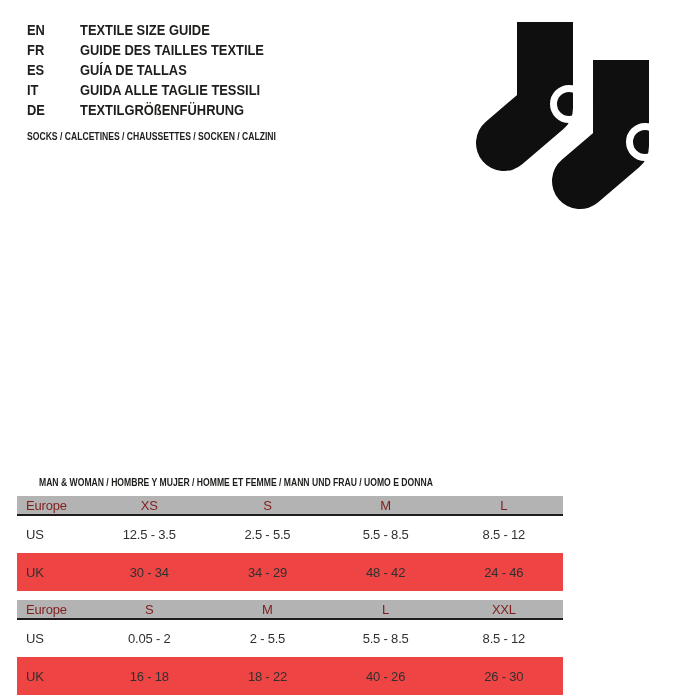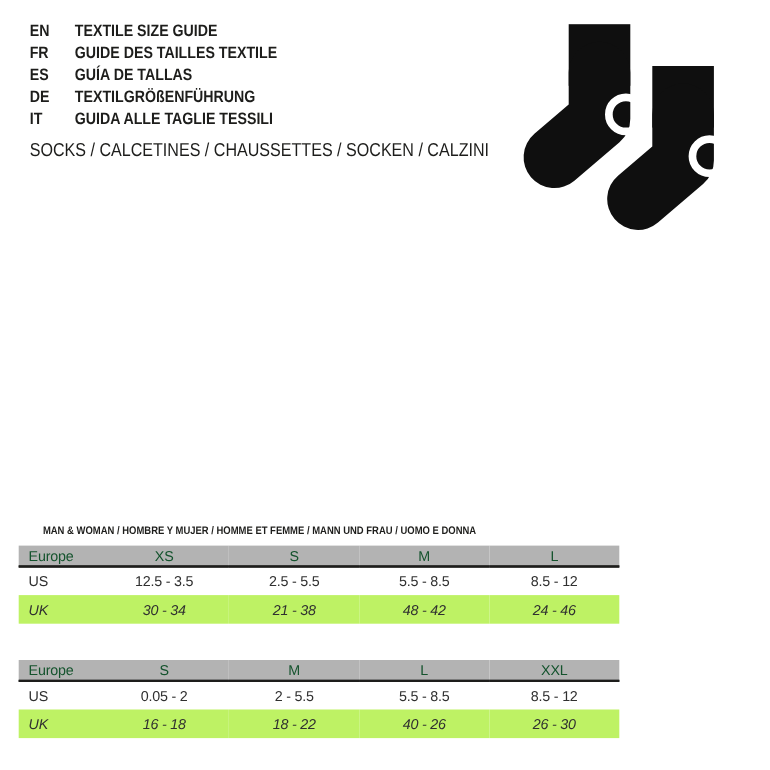--- a/index.html
+++ b/index.html
@@ -19,28 +19,28 @@
     transform: scaleX(0.86);
     transform-origin: 0 50%;
     white-space: nowrap;
   }
 
   
   .lang-list {
     position: absolute; left: 27px; top: 19px;
     font-weight: bold; font-size: 15px; line-height: 20px;
   }
-  .lang-row { display: flex; height: 20px; align-items: flex-start; }
+  .lang-row { display: flex; height: 20px; align-items: flex-start; gap: 12px; }
   .lang-code { width: 41px; flex: 0 0 41px; }
   .lang-code .cond, .lang-label .cond { vertical-align: middle; }
 
   
   .category-line {
     position: absolute; left: 27px; top: 128px;
-    font-weight: normal; font-size: 17px; line-height: 17px;
+    font-weight: bold; font-size: 10px; line-height: 17px;
   }
 
   
   .socks-svg { position: absolute; left: 460px; top: 10px; }
 
   
   .size-section { position: absolute; left: 17px; width: 546px; }
   .section-man-woman { top: 476px; }
   .section-children  { top: 600px; }
   .table-title {
@@ -51,26 +51,26 @@
     border-collapse: collapse; table-layout: fixed;
     width: 546px; font-size: 13px; letter-spacing: -0.2px; color: #303030;
   }
   table.size-table col.c-region { width: 73px; }
   table.size-table col.c-size   { width: 118px; }
   table.size-table thead tr {
     background: #b3b3b3; height: 19px;
   }
   table.size-table thead th {
     font-weight: normal; padding: 0; text-align: center;
-    border-bottom: 2px solid #1d1d1b; color: #14532d;
+    border-bottom: 2px solid #1d1d1b; color: #7f1d1d;
   }
   table.size-table thead th.h-region,
   table.size-table td.cell-region { text-align: left; padding-left: 9px; }
-  table.size-table tbody tr { height: 26px; }
-  table.size-table tbody tr.row-alt { background: #bef264; font-style: italic; }
+  table.size-table tbody tr { height: 38px; }
+  table.size-table tbody tr.row-alt { background: #ef4444; }
   table.size-table td { padding: 0; text-align: center; }
 </style>
 </head>
 <body>
 
 <div class="page">
 
   <div class="lang-list">
     <div class="lang-row">
       <span class="lang-code"><span class="cond">EN</span></span>
@@ -78,26 +78,26 @@
     </div>
     <div class="lang-row">
       <span class="lang-code"><span class="cond">FR</span></span>
       <span class="lang-label"><span class="cond">GUIDE DES TAILLES TEXTILE</span></span>
     </div>
     <div class="lang-row">
       <span class="lang-code"><span class="cond">ES</span></span>
       <span class="lang-label"><span class="cond">GUÍA DE TALLAS</span></span>
     </div>
     <div class="lang-row">
+      <span class="lang-code"><span class="cond">IT</span></span>
+      <span class="lang-label"><span class="cond">GUIDA ALLE TAGLIE TESSILI</span></span>
+    </div>
+    <div class="lang-row">
       <span class="lang-code"><span class="cond">DE</span></span>
       <span class="lang-label"><span class="cond">TEXTILGRÖßENFÜHRUNG</span></span>
-    </div>
-    <div class="lang-row">
-      <span class="lang-code"><span class="cond">IT</span></span>
-      <span class="lang-label"><span class="cond">GUIDA ALLE TAGLIE TESSILI</span></span>
     </div>
   </div>
 
   <div class="category-line">
     <span class="cond">SOCKS / CALCETINES / CHAUSSETTES / SOCKEN / CALZINI</span>
   </div>
 
   <svg class="socks-svg" width="240" height="210" viewBox="460 10 240 210" aria-hidden="true">
     <g id="sock" fill="#0f0f0f">
       <rect x="517" y="22" width="56" height="56"></rect>
@@ -132,21 +132,21 @@
         <tr>
           <td class="cell-region">US</td>
           <td>12.5 - 3.5</td>
           <td>2.5 - 5.5</td>
           <td>5.5 - 8.5</td>
           <td>8.5 - 12</td>
         </tr>
         <tr class="row-alt">
           <td class="cell-region">UK</td>
           <td>30 - 34</td>
-          <td>21 - 38</td>
+          <td>34 - 29</td>
           <td>48 - 42</td>
           <td>24 - 46</td>
         </tr>
       </tbody>
     </table>
   </section>
 
   <section class="size-section section-children">
     <table class="size-table">
       <colgroup>

